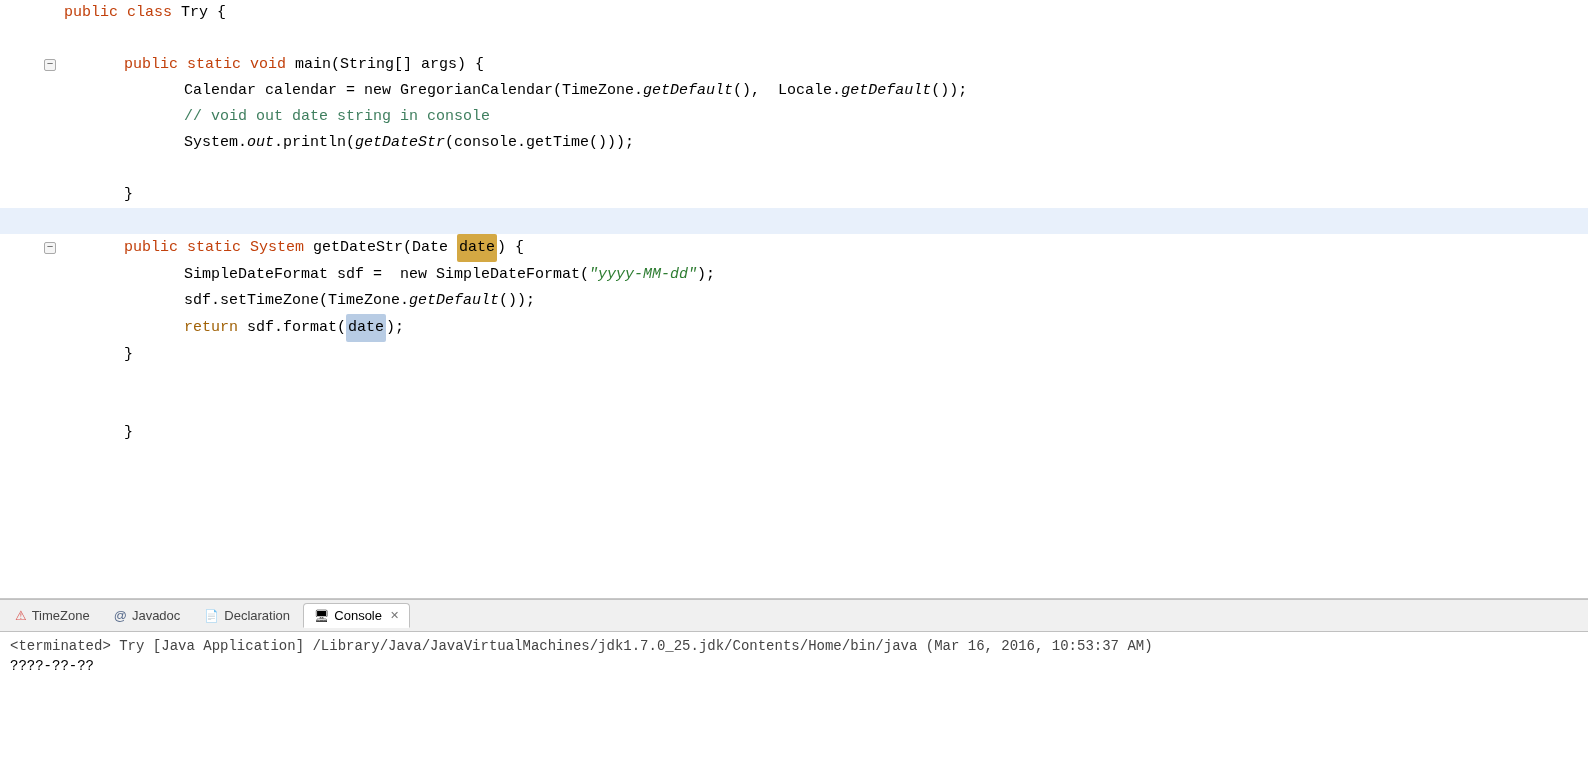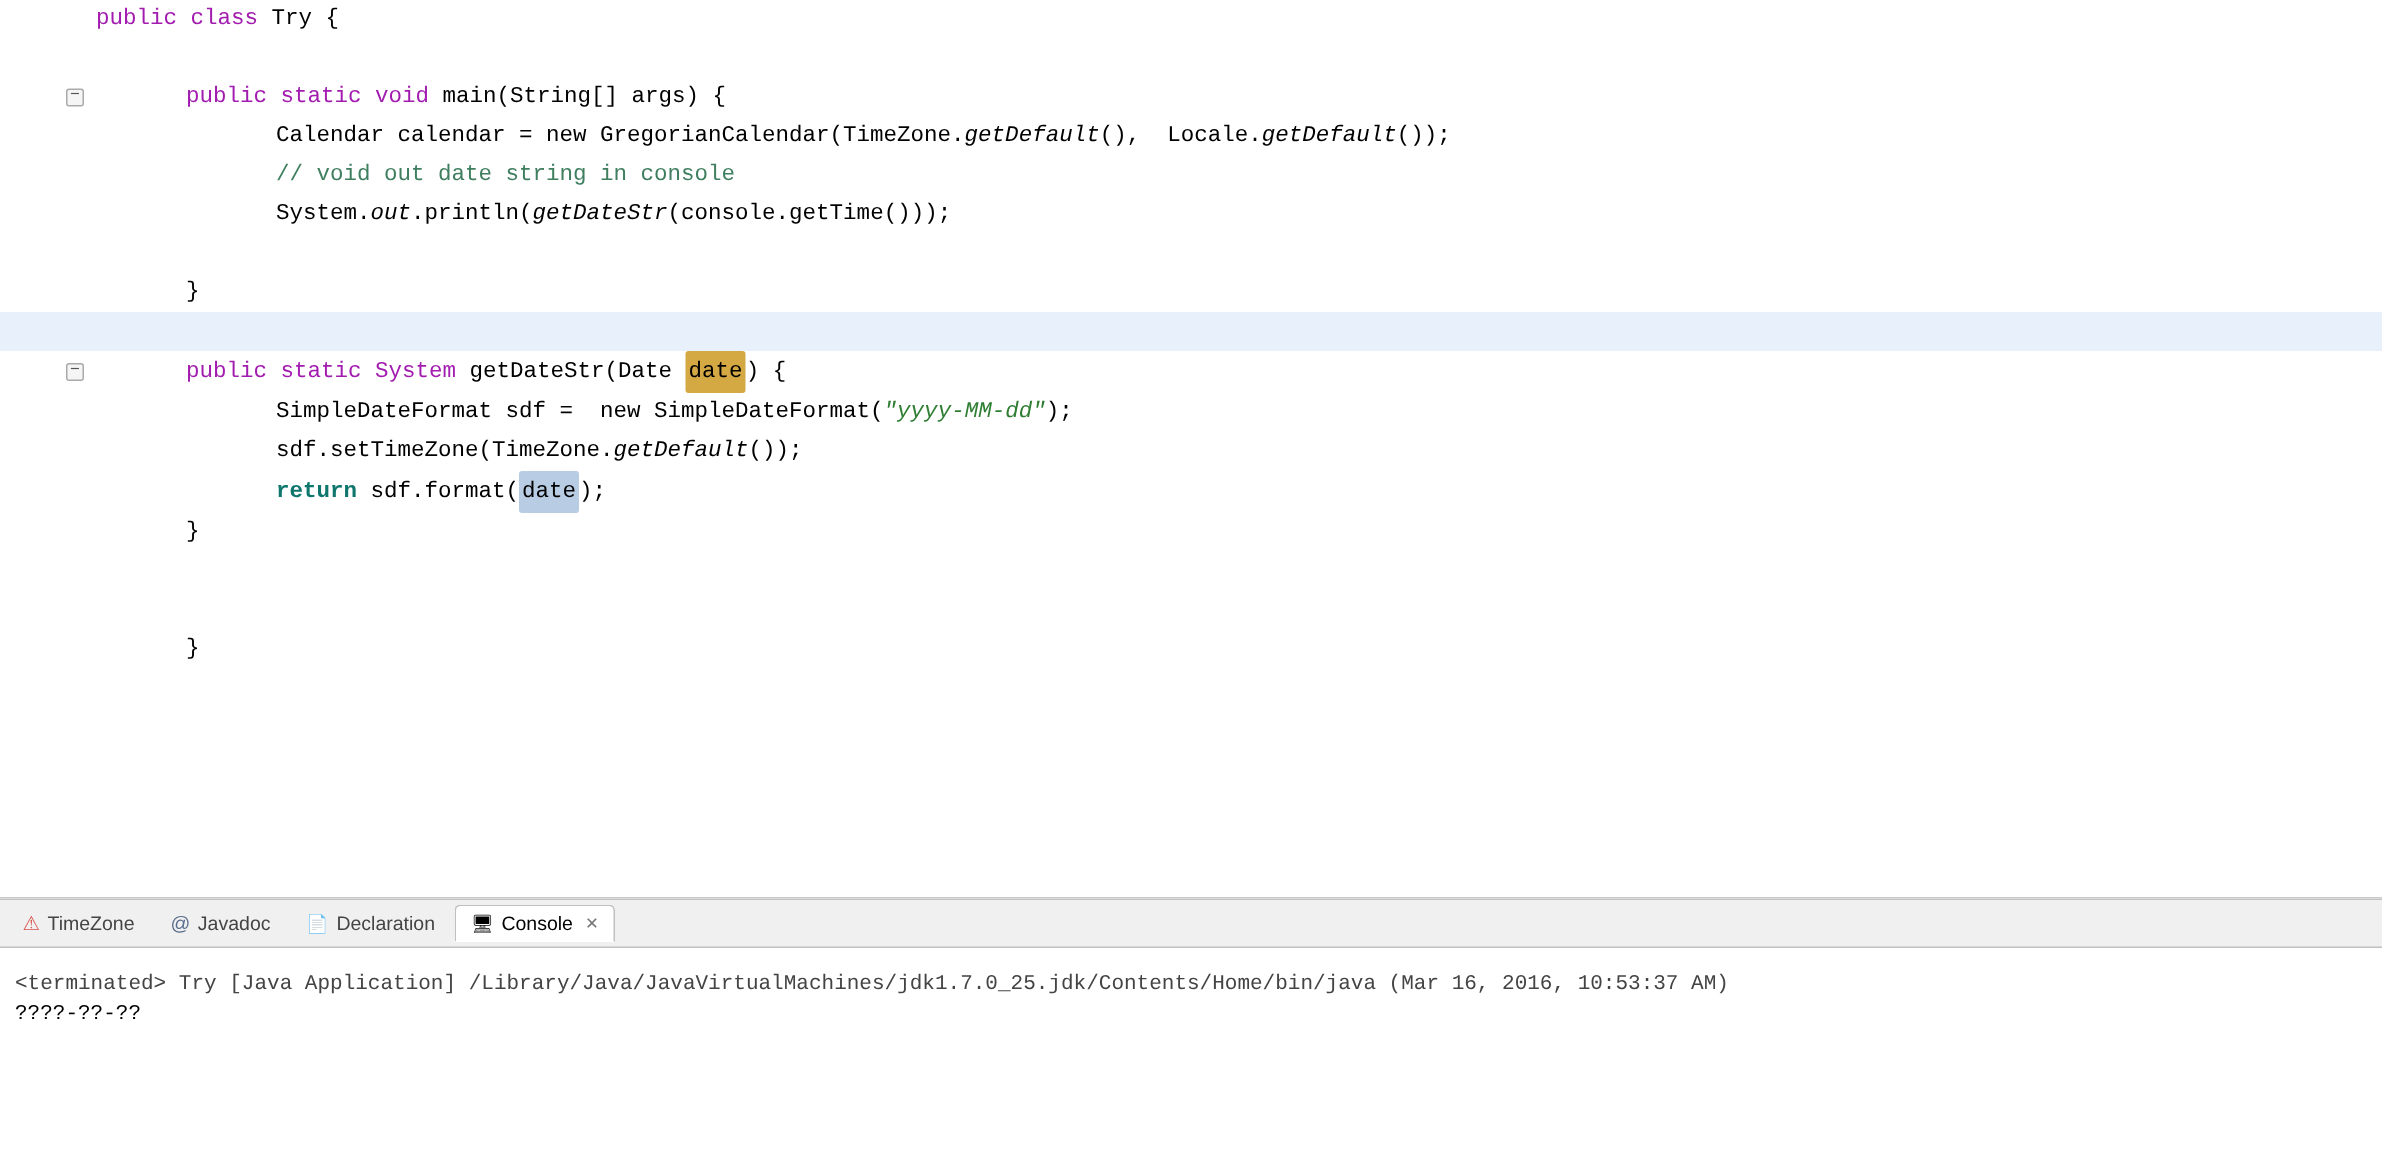--- a/index.html
+++ b/index.html
@@ -75,22 +75,22 @@
       flex: 1;
       padding-left: 4px;
       white-space: pre;
       font-size: 15px;
       line-height: 26px;
       display: flex;
       align-items: center;
     }
 
     
-    .kw-purple { color: #a21caf; font-weight: normal; }
-    .kw-return { color: #0f766e; font-weight: bold; }
+    .kw-purple { color: #c2410c; font-weight: normal; }
+    .kw-return { color: #a16207; }
     .type-black { color: #000000; }
     .string-green { color: #2e7d32; font-style: italic; }
     .comment-green { color: #3f7f5f; }
     .method-italic { font-style: italic; }
     .highlight-orange {
       background: #d4a843;
       color: #000;
       padding: 1px 2px;
       border-radius: 2px;
     }
@@ -146,21 +146,21 @@
 
     .close-icon {
       font-size: 11px;
       color: #777;
       margin-left: 3px;
     }
 
     .console-output {
       flex: 1;
       background: #ffffff;
-      padding: 16px 10px;
+      padding: 6px 10px;
       font-size: 14px;
       font-family: 'Courier New', Courier, monospace;
       color: #000;
       overflow: auto;
     }
 
     .terminated-line {
       color: #444;
       margin-bottom: 4px;
     }

